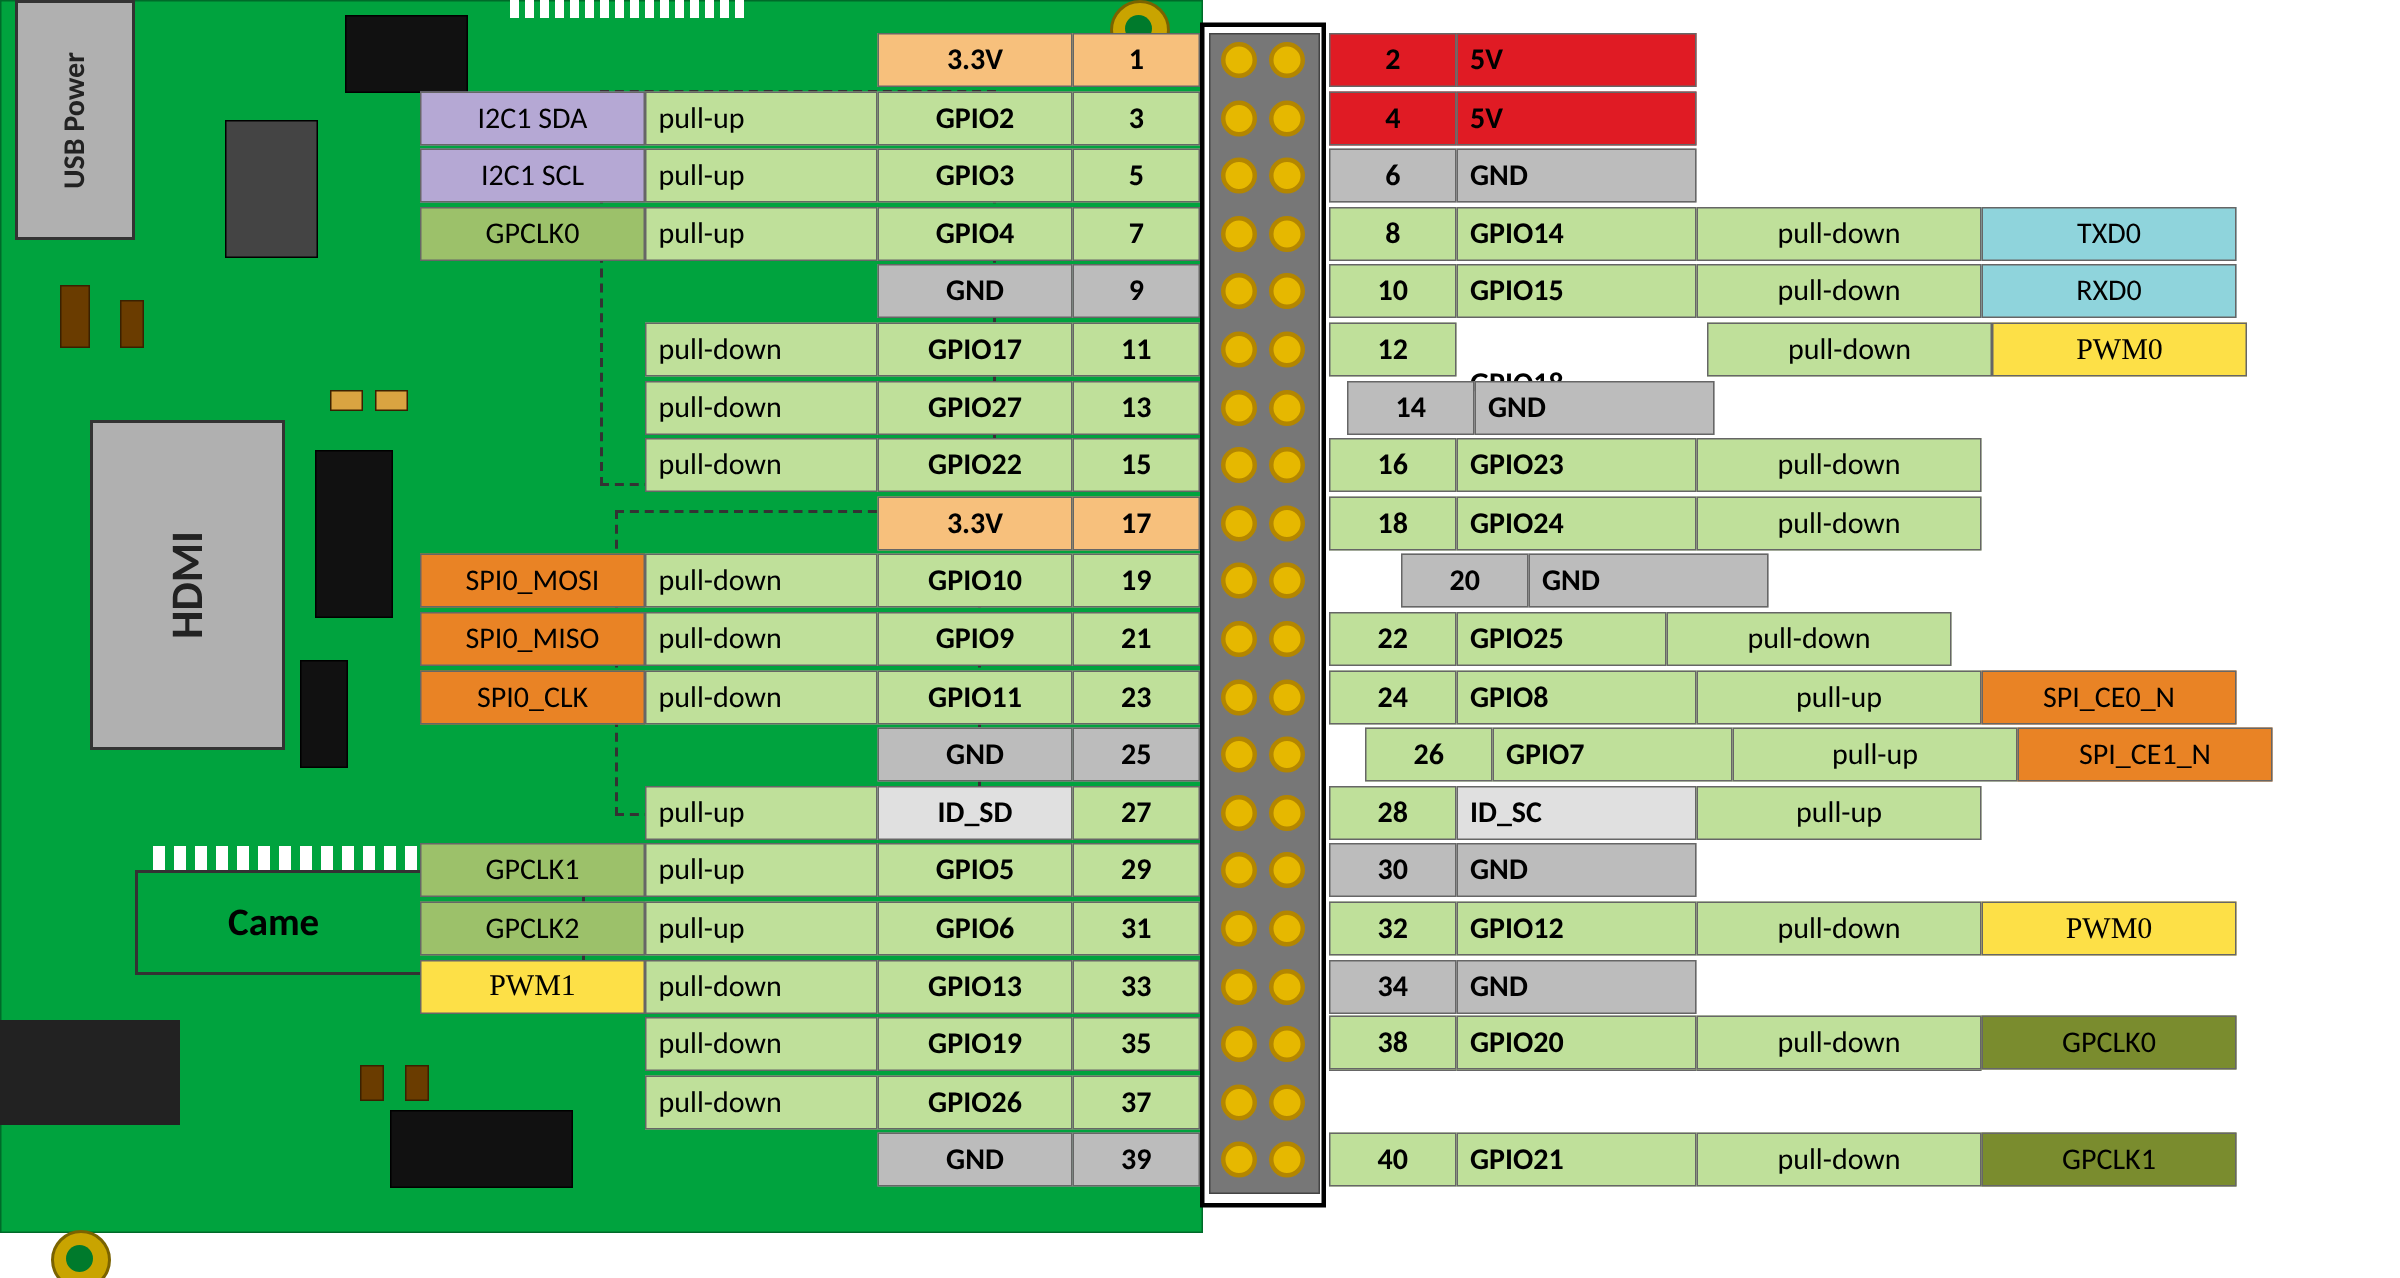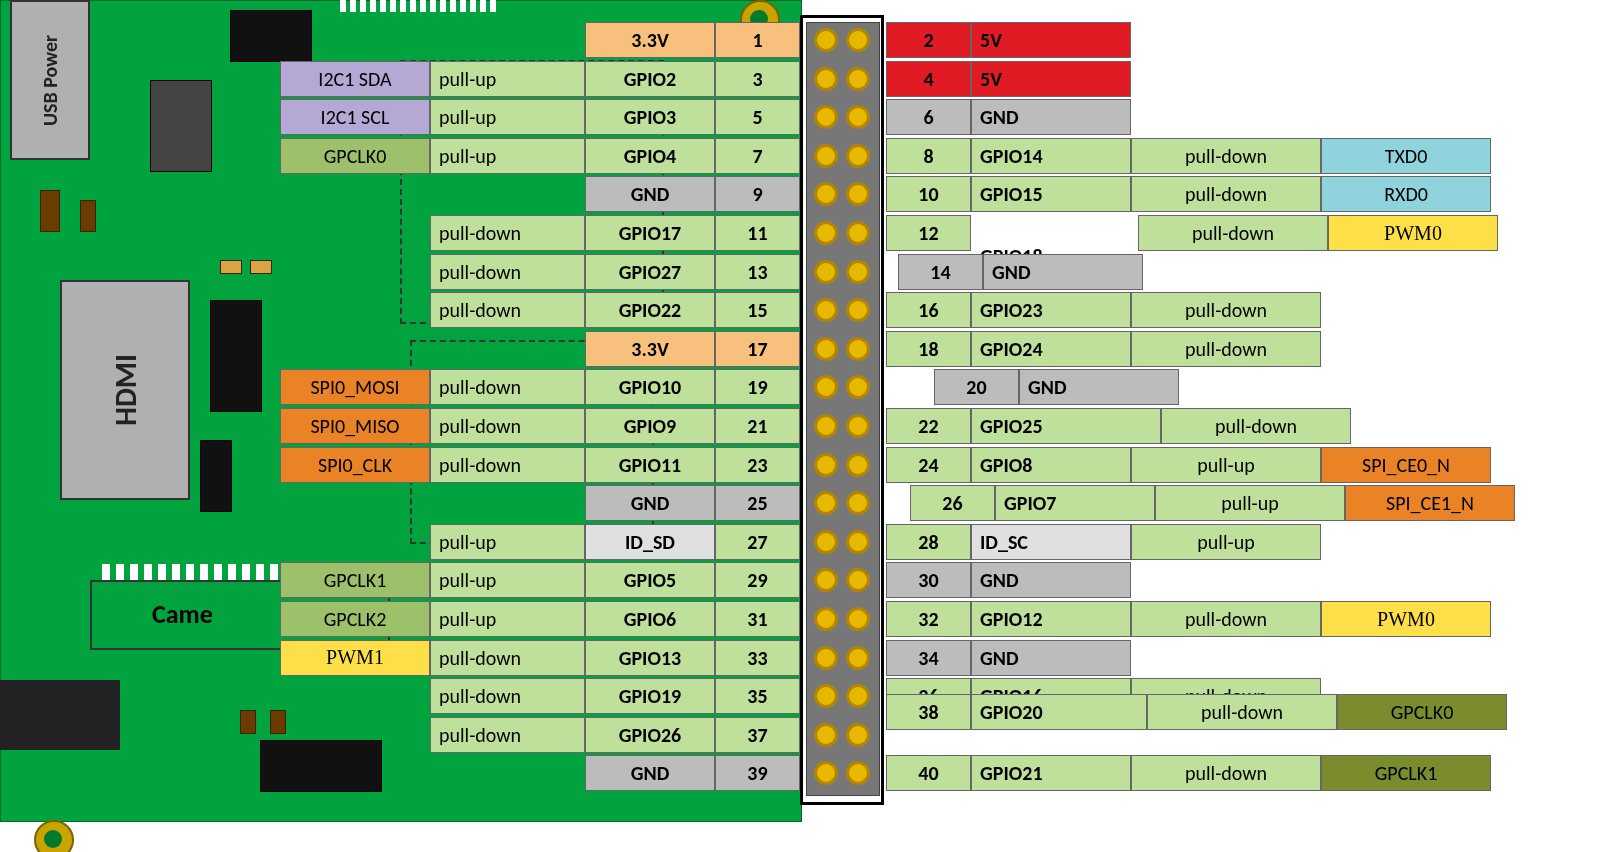--- a/index.html
+++ b/index.html
@@ -336,21 +336,21 @@
       <div class="cell w-pin c-gpio">18</div>
       <div class="cell w-gpio c-gpio" style="width: 160px; justify-content: flex-start;">GPIO24</div>
       <div class="cell c-gpio" style="width: 190px; justify-content: center;">pull-down</div>
     </div>
     <div class="row" style="top: 369.4px; left: 886px; padding-left: 48px;">
       <div class="cell w-pin c-gnd">20</div>
       <div class="cell w-gpio c-gnd" style="width: 160px; justify-content: flex-start;">GND</div>
     </div>
     <div class="row" style="top: 408px; left: 886px;">
       <div class="cell w-pin c-gpio">22</div>
-      <div class="cell w-gpio c-gpio" style="width: 190px; justify-content: flex-start; text-align: center;">GPIO25</div>
+      <div class="cell w-gpio c-gpio" style="width: 140px; justify-content: flex-start; text-align: center;">GPIO25</div>
       <div class="cell c-gpio" style="width: 190px; justify-content: center;">pull-down</div>
     </div>
     <div class="row" style="top: 446.6px; left: 886px;">
       <div class="cell w-pin c-gpio">24</div>
       <div class="cell w-gpio c-gpio" style="width: 160px; justify-content: flex-start;">GPIO8</div>
       <div class="cell c-gpio" style="width: 190px; justify-content: center;">pull-up</div>
       <div class="cell c-spi" style="width: 170px; justify-content: center;">SPI_CE0_N</div>
     </div>
     <div class="row" style="top: 485.2px; left: 886px; padding-left: 24px;">
       <div class="cell w-pin c-gpio">26</div>
@@ -375,23 +375,23 @@
     </div>
     <div class="row" style="top: 639.6px; left: 886px;">
       <div class="cell w-pin c-gnd">34</div>
       <div class="cell w-gpio c-gnd" style="width: 160px; justify-content: flex-start;">GND</div>
     </div>
     <div class="row" style="top: 678.2px; left: 886px;">
       <div class="cell w-pin c-gpio">36</div>
       <div class="cell w-gpio c-gpio" style="width: 160px; justify-content: flex-start;">GPIO16</div>
       <div class="cell c-gpio" style="width: 190px; justify-content: center;">pull-down</div>
     </div>
-    <div class="row" style="top: 694px; left: 886px; border-radius: 14px;">
+    <div class="row" style="top: 677px; left: 886px; border-radius: 14px;">
       <div class="cell w-pin c-gpio">38</div>
-      <div class="cell w-gpio c-gpio" style="width: 176px; justify-content: flex-start;">GPIO20</div>
+      <div class="cell w-gpio c-gpio" style="width: 160px; justify-content: flex-start;">GPIO20</div>
       <div class="cell c-gpio" style="width: 190px; justify-content: center;">pull-down</div>
       <div class="cell c-gpclkD" style="width: 170px; justify-content: center;">GPCLK0</div>
     </div>
     <div class="row" style="top: 755.4px; left: 886px;">
       <div class="cell w-pin c-gpio">40</div>
       <div class="cell w-gpio c-gpio" style="width: 160px; justify-content: flex-start;">GPIO21</div>
       <div class="cell c-gpio" style="width: 190px; justify-content: center;">pull-down</div>
       <div class="cell c-gpclkD" style="width: 170px; justify-content: center;">GPCLK1</div>
     </div>
   </div>

